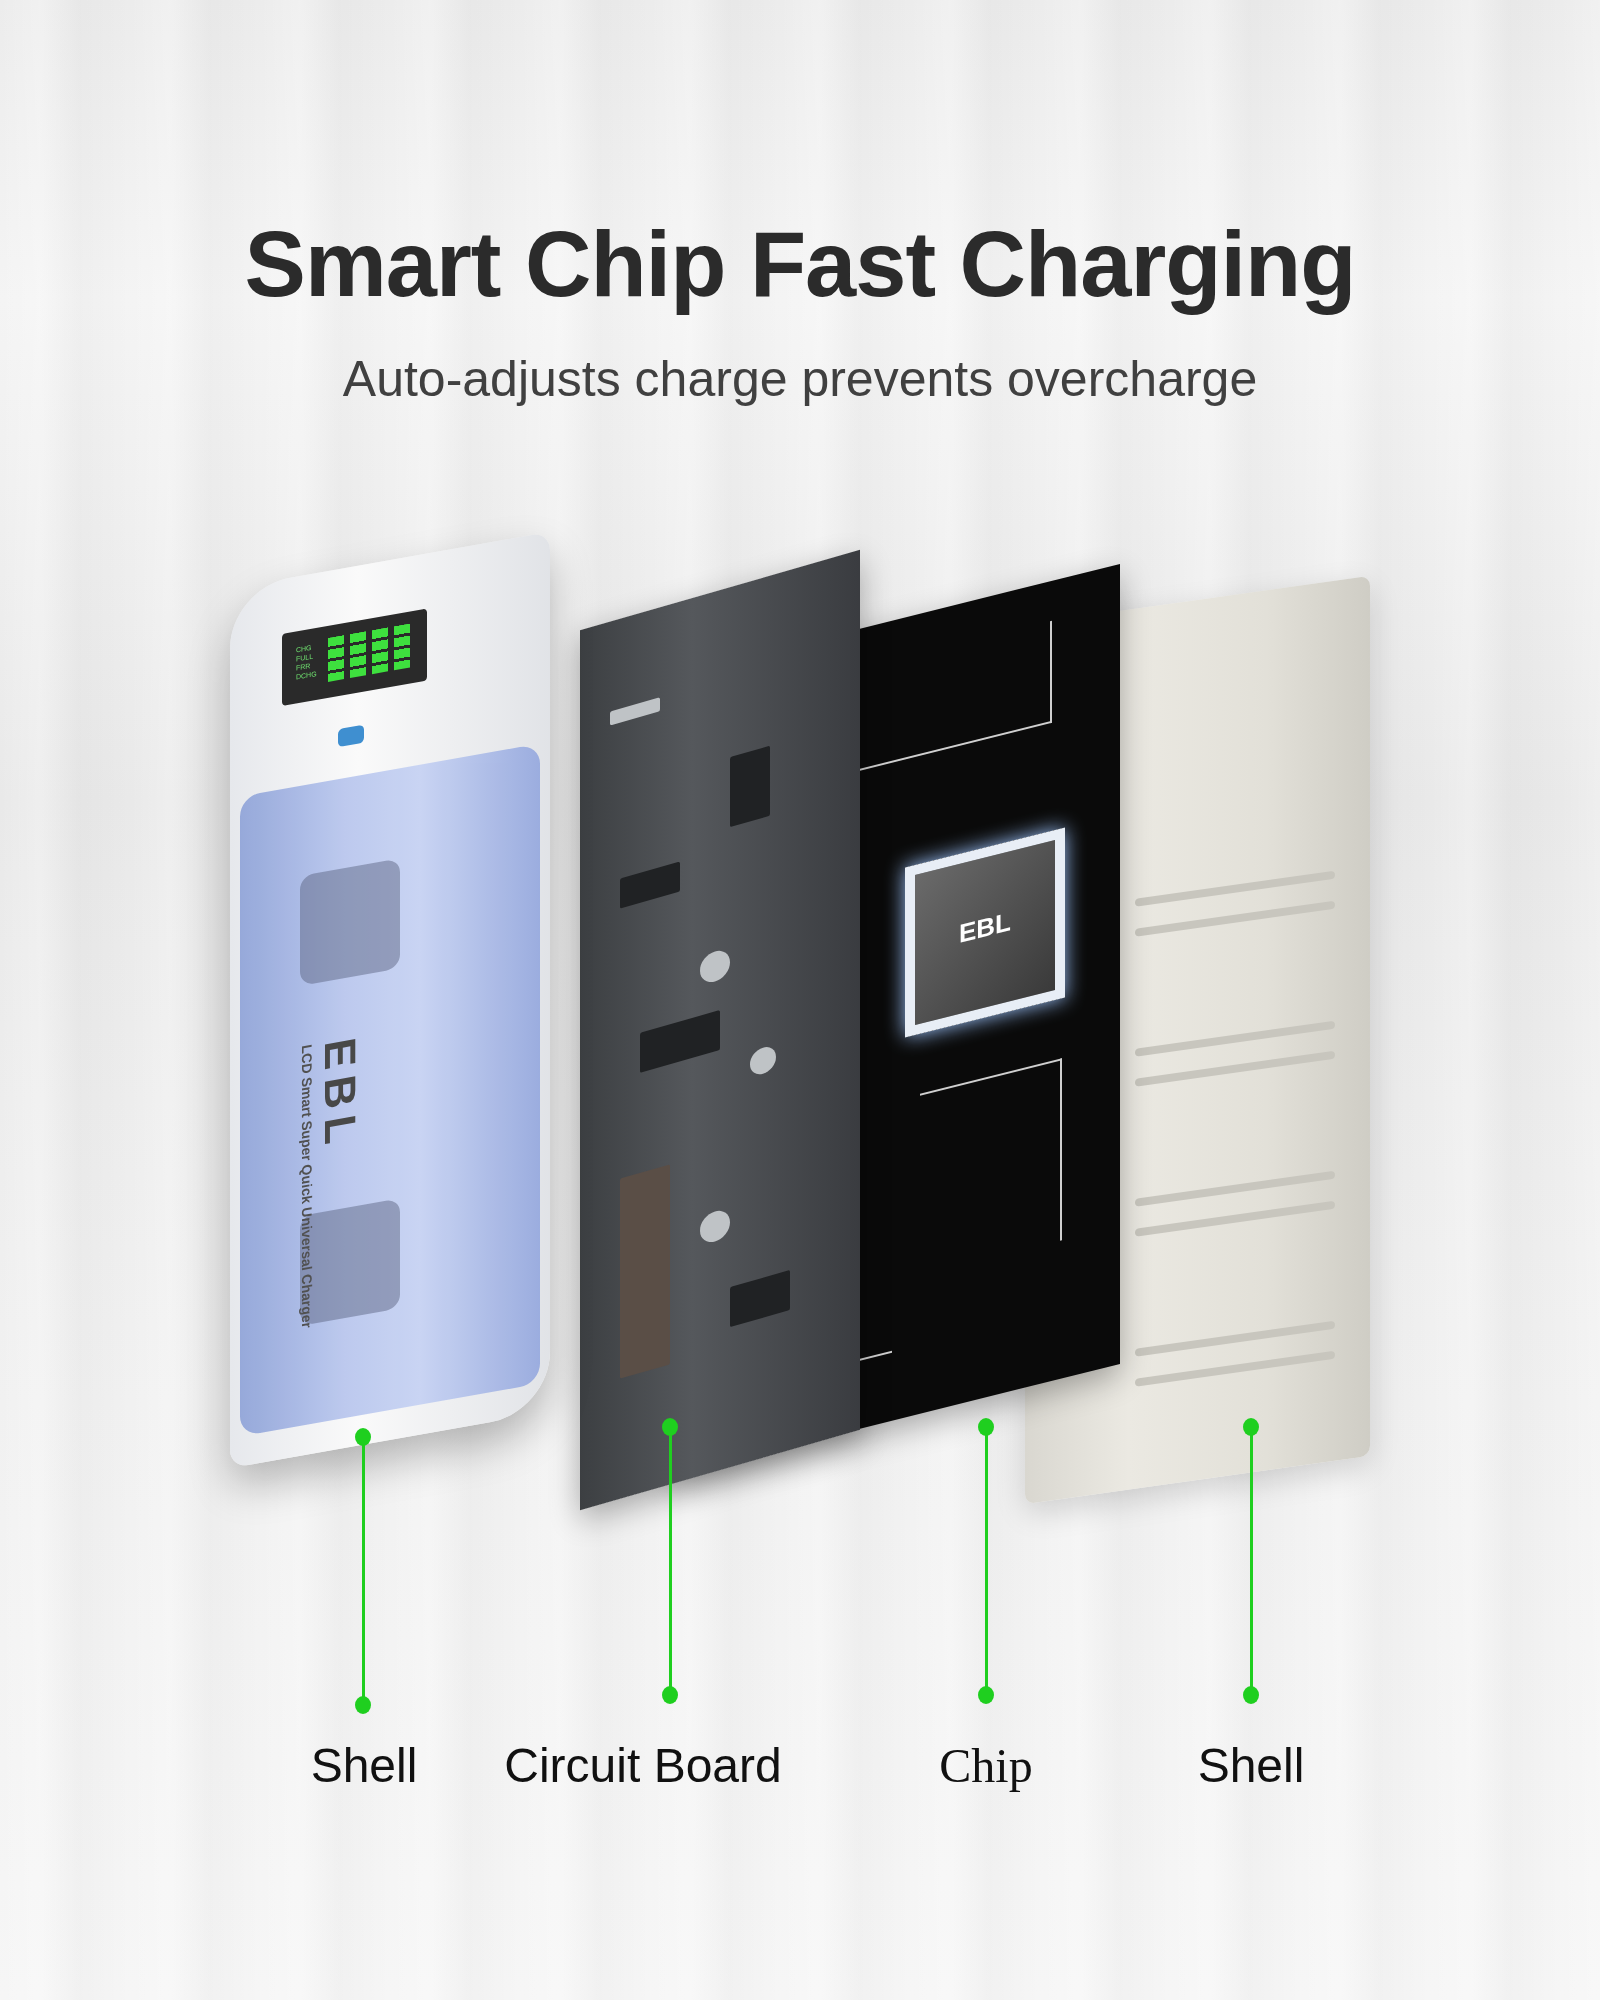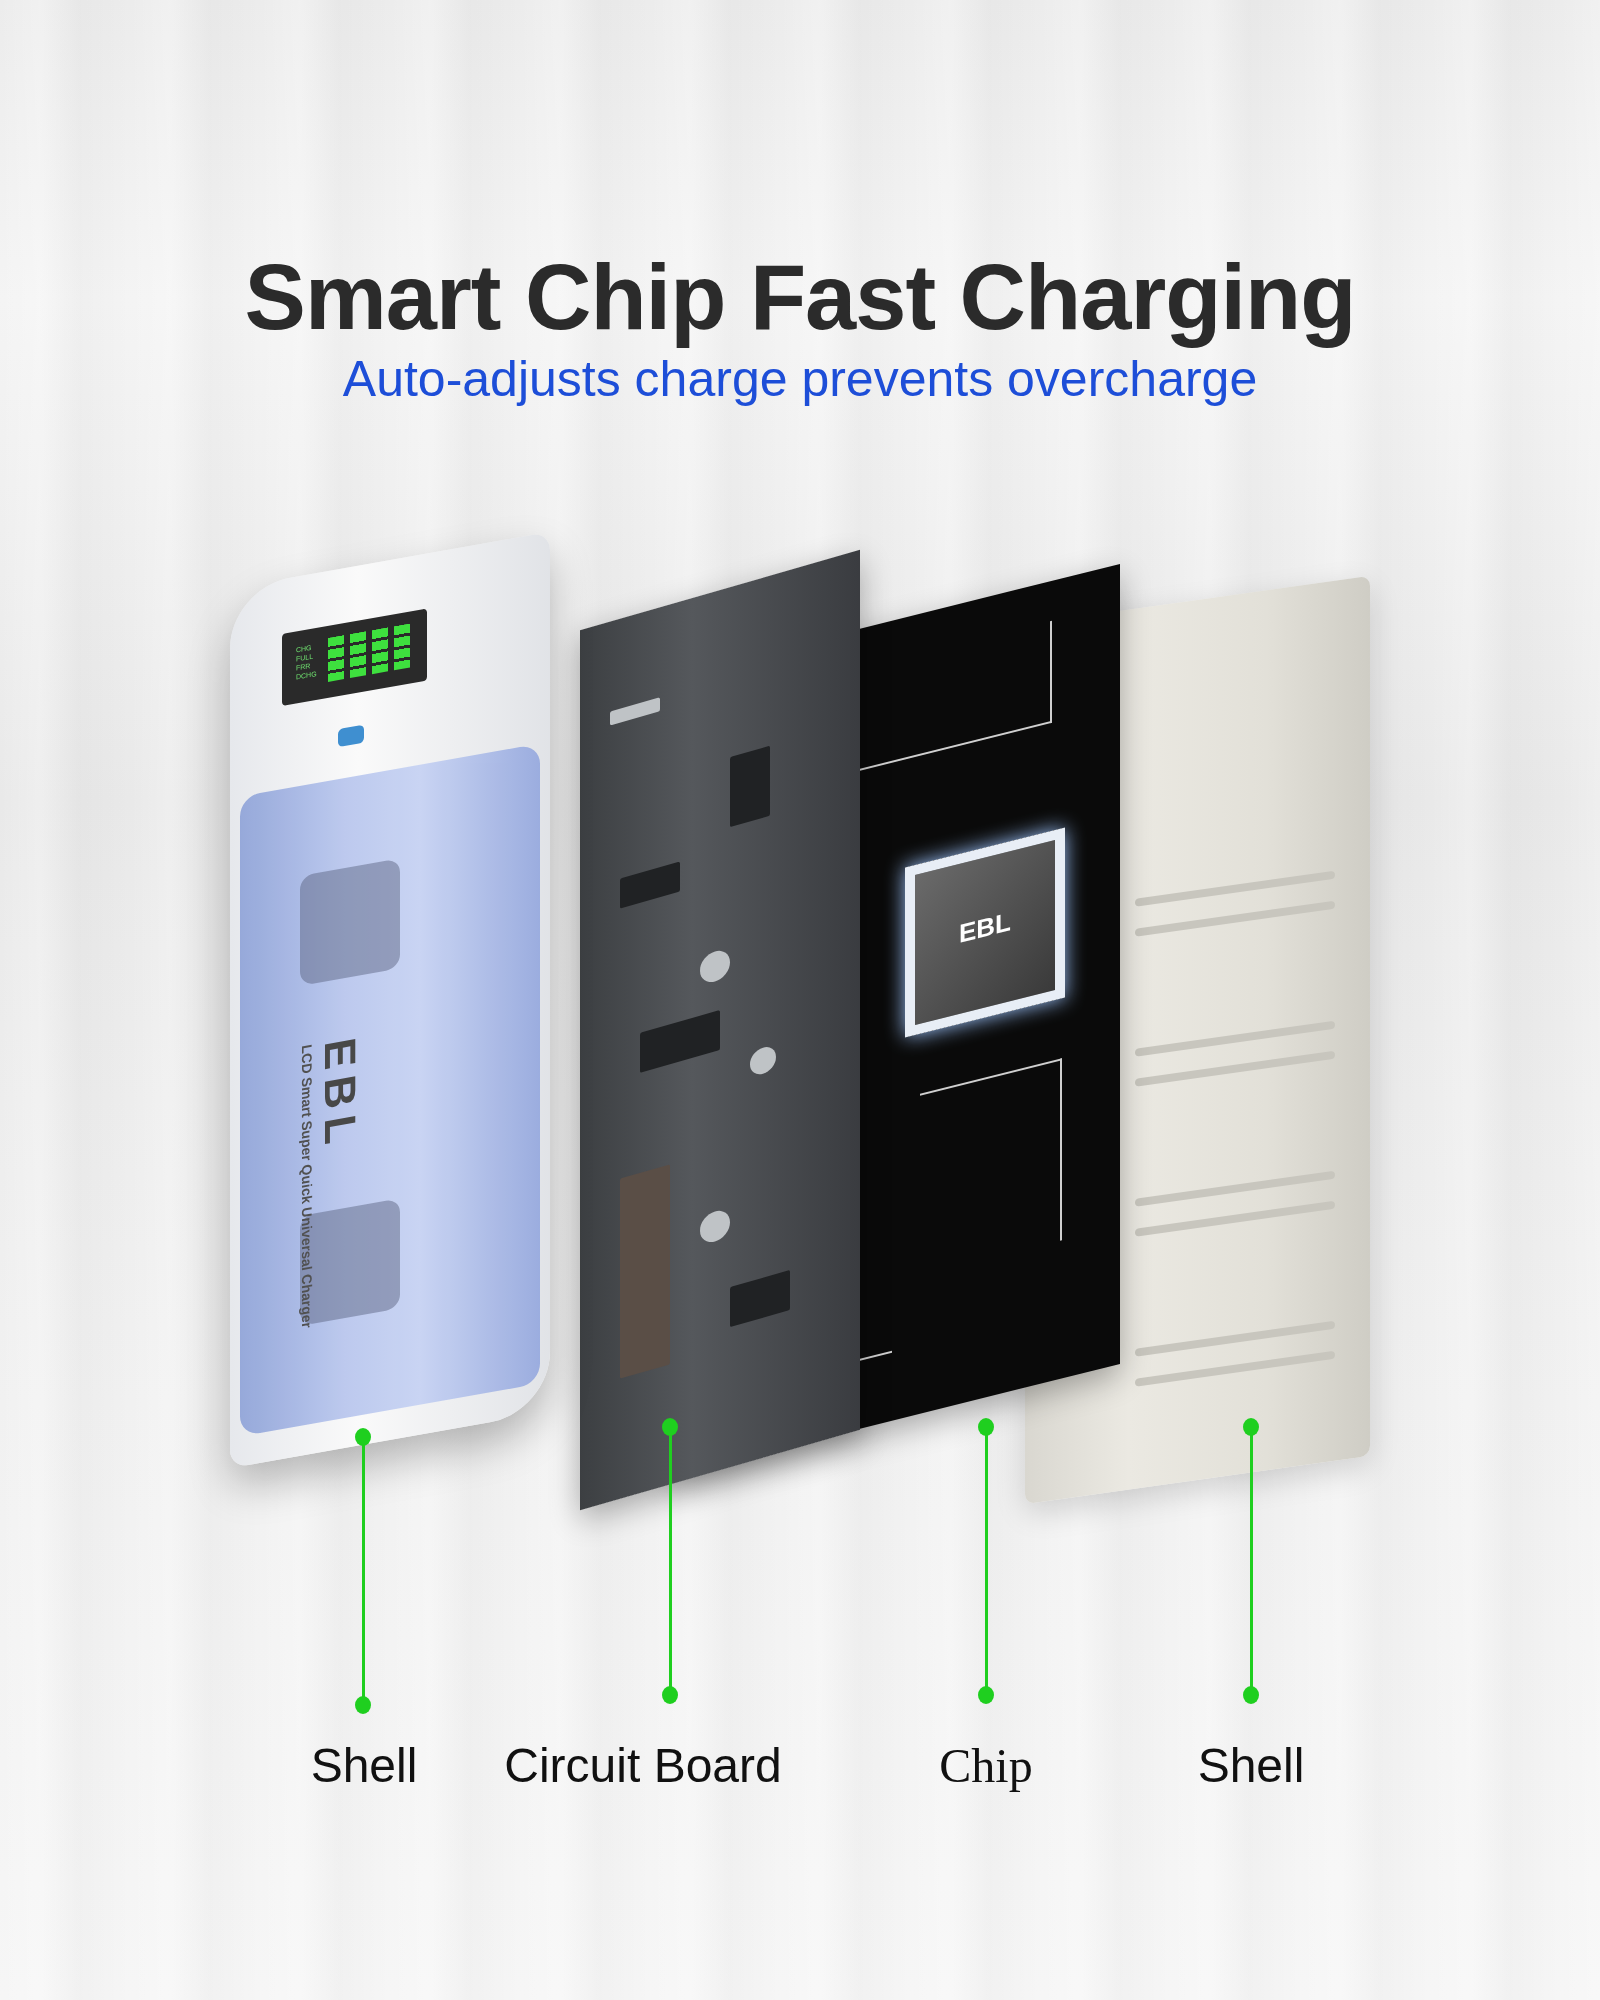--- a/index.html
+++ b/index.html
@@ -2,23 +2,23 @@
 <html><head>
 <meta charset="utf-8">
 <style>
   html,body{margin:0;padding:0;}
   body{width:1600px;height:2000px;position:relative;overflow:hidden;
     font-family:"Liberation Sans","DejaVu Sans",sans-serif;
     background:linear-gradient(180deg,#ececec 0%,#f4f4f4 15%,#e9e9e9 40%,#f1f1f1 70%,#f6f6f6 100%);}
   .bgstripes{position:absolute;inset:0;
     background:repeating-linear-gradient(90deg,rgba(255,255,255,0) 0px,rgba(255,255,255,.25) 40px,rgba(0,0,0,.02) 80px,rgba(255,255,255,0) 130px);}
   .title{position:absolute;left:0;width:1600px;top:212px;text-align:center;
-    font-weight:bold;font-size:92px;color:#2b2b2b;letter-spacing:-1px;margin-top:33px;}
+    font-weight:bold;font-size:92px;color:#2b2b2b;letter-spacing:-1px;}
   .subtitle{position:absolute;left:0;width:1600px;top:350px;text-align:center;
-    font-size:50px;color:#1d4ed8;}
+    font-size:50px;color:#404040;}
   .product{position:absolute;}
   
   .shell-r{left:1025px;top:600px;width:345px;height:880px;
     background:linear-gradient(90deg,#d9d7d0,#ebe9e2 30%,#e2e0d8 70%,#cfcdc5);
     transform:skewY(-8deg);border-radius:10px;box-shadow:0 10px 30px rgba(0,0,0,.15);}
   .shell-r .rib{position:absolute;left:110px;width:200px;height:8px;background:#c8c6be;border-radius:4px;}
   
   .chipboard{left:670px;top:620px;width:450px;height:800px;background:#0a0a0a;
     transform:skewY(-14deg);box-shadow:0 10px 30px rgba(0,0,0,.3);}
   .trace{position:absolute;border:2px solid #cfcfcf;}

